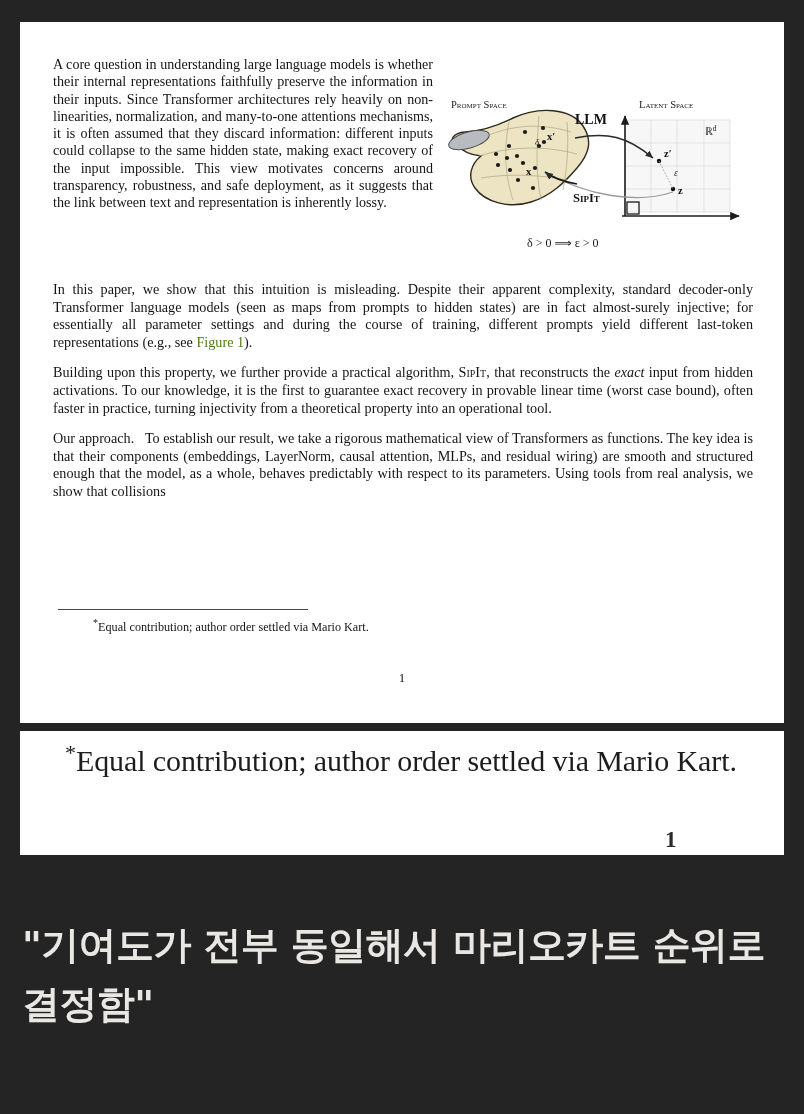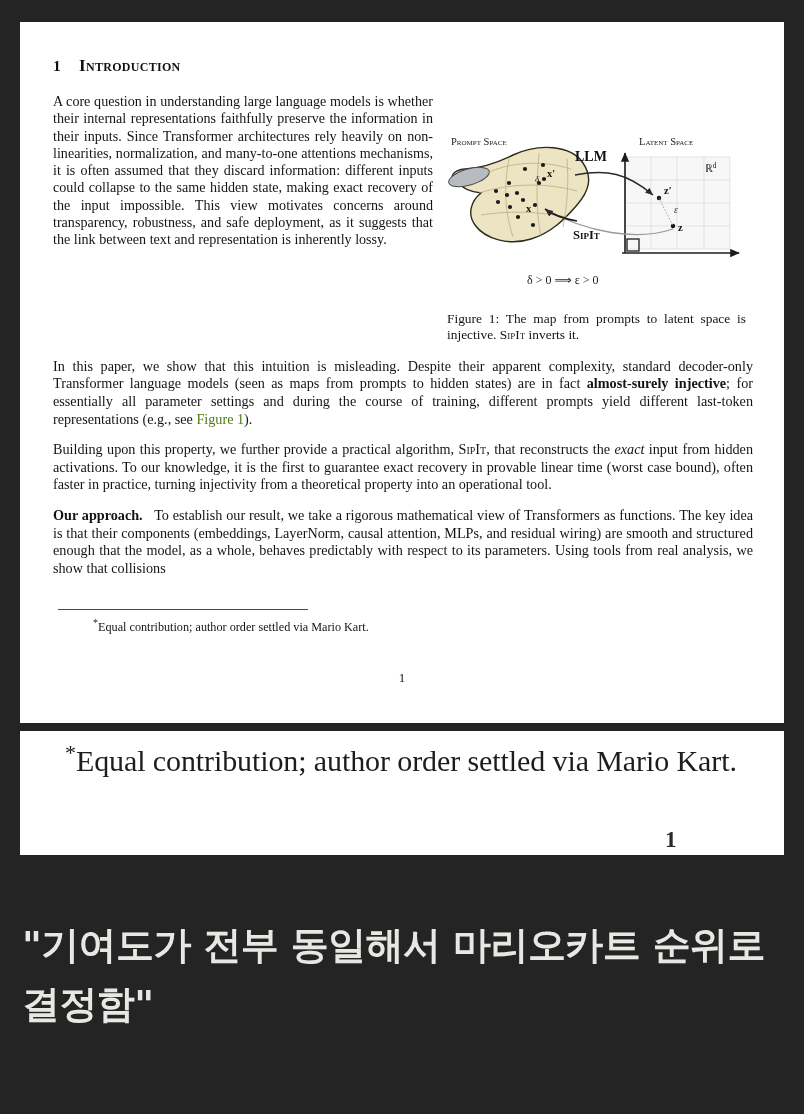--- a/index.html
+++ b/index.html
@@ -88,21 +88,21 @@
   .fullwidth p.body {
     font-size: 14.2px;
     line-height: 17.6px;
   }
   .fullwidth {
     margin-top: 14px;
   }
   .fullwidth p.body { margin-bottom: 13px; }
 
   i, .it { font-style: italic; }
-  b, .bf { font-weight: bold; }
+  b, .bf { font-weight: normal; }
   .sc { font-variant: small-caps; }
   .lnk { color: #4d7c0f; }
 
   
   .figure-box {
     position: relative;
     width: 299px;
     height: 175px;
     margin-top: 36px;
   }
@@ -188,23 +188,20 @@
     word-break: keep-all;
   }
 </style>
 </head>
 <body>
 
 <div class="panel" id="panel-top">
 
   <div class="paper-inner">
 
-    <h2 class="sec-heading">
-      <span class="sec-num">1</span><span class="sec-title">Introduction</span>
-    </h2>
 
     <div class="top-region">
 
       <div class="col-left">
         <p class="body"><span>A core question in understanding large language models is whether their internal representations faithfully preserve the information in their inputs. Since Transformer architectures rely heavily on non-linearities, normalization, and many-to-one attentions mechanisms, it is often assumed that they discard information: different inputs could collapse to the same hidden state, making exact recovery of the input impossible. This view motivates concerns around transparency, robustness, and safe deployment, as it suggests that the link between text and representation is inherently lossy.</span></p>
       </div>
 
       <div class="col-right">
         <div class="figure-box">
           <svg width="299" height="175" viewBox="0 0 299 175" xmlns="http://www.w3.org/2000/svg">
@@ -286,26 +283,20 @@
             <text x="217" y="65" font-family="Liberation Serif, serif" font-size="10.5" font-weight="bold" fill="#111">z′</text>
             <circle cx="226" cy="97" r="2.2" fill="#111"></circle>
             <text x="231" y="102" font-family="Liberation Serif, serif" font-size="10.5" font-weight="bold" fill="#111">z</text>
             <line x1="212" y1="69" x2="226" y2="97" stroke="#9a9a9a" stroke-width="0.9" stroke-dasharray="1.6,1.6"></line>
             <text x="227" y="84" font-family="Liberation Serif, serif" font-size="9.5" font-style="italic" fill="#2a2a2a">ε</text>
 
             <text x="80" y="155" font-family="Liberation Serif, serif" font-size="12" fill="#1a1a1a">δ &gt; 0 ⟹ ε &gt; 0</text>
           </svg>
         </div>
 
-        <div class="fig-caption">
-          <span>Figure 1:</span>
-          <span>The map from prompts to latent space is injective.</span>
-          <span class="sc">SipIt</span>
-          <span>inverts it.</span>
-        </div>
       </div>
     </div>
 
     <div class="fullwidth">
 
       <p class="body"><span>In this paper, we show that this intuition is misleading. Despite their apparent complexity, standard decoder-only Transformer language models (seen as maps from prompts to hidden states) are in fact </span><b>almost-surely injective</b><span>; for essentially all parameter settings and during the course of training, different prompts yield different last-token representations (e.g., see </span><a class="lnk" href="#" style="text-decoration:none">Figure 1</a><span>).</span></p>
 
       <p class="body"><span>Building upon this property, we further provide a practical algorithm, </span><span class="sc">SipIt</span><span>, that reconstructs the </span><i>exact</i><span> input from hidden activations. To our knowledge, it is the first to guarantee exact recovery in provable linear time (worst case bound), often faster in practice, turning injectivity from a theoretical property into an operational tool.</span></p>
 
       <p class="body"><b>Our approach.</b>&nbsp;&nbsp;&nbsp;<span>To establish our result, we take a rigorous mathematical view of Transformers as functions. The key idea is that their components (embeddings, LayerNorm, causal attention, MLPs, and residual wiring) are smooth and structured enough that the model, as a whole, behaves predictably with respect to its parameters. Using tools from real analysis, we show that collisions</span></p>

